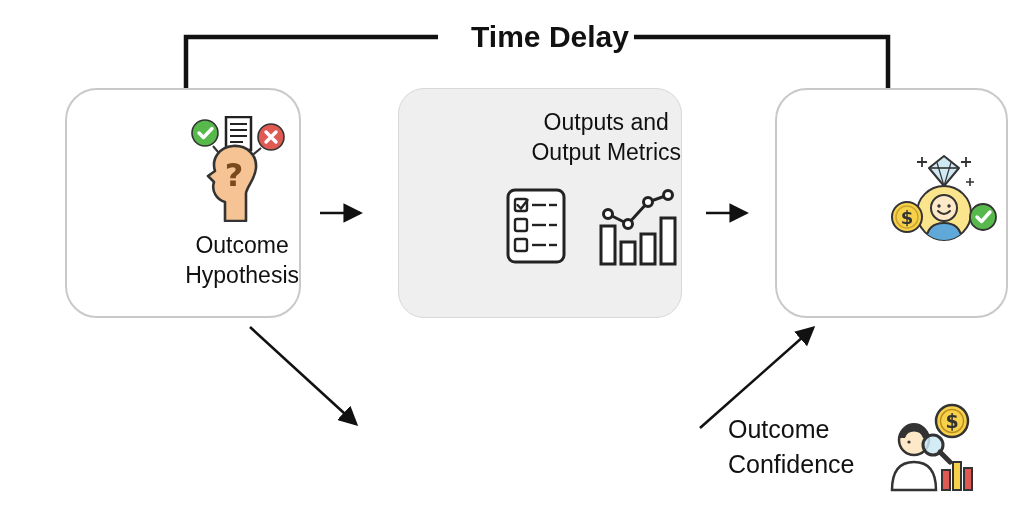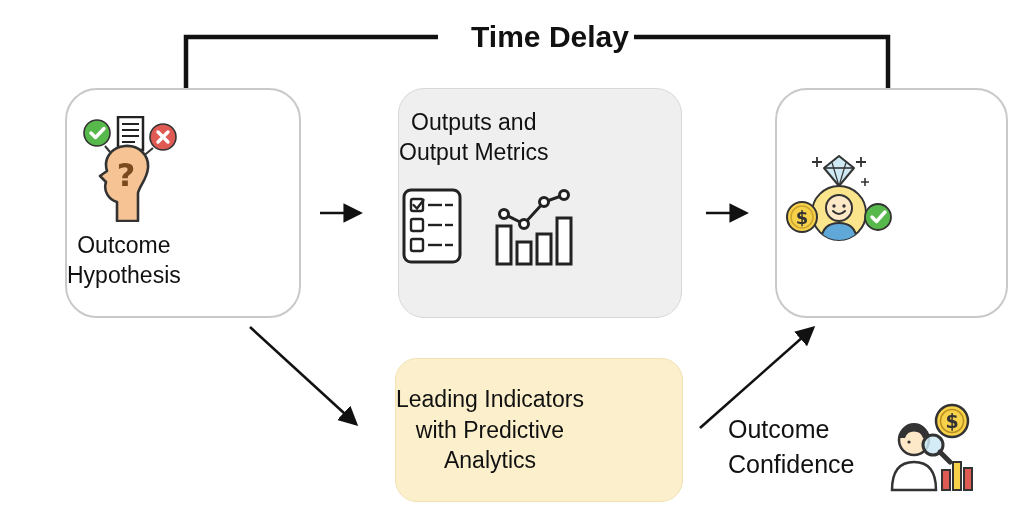--- a/index.html
+++ b/index.html
@@ -25,21 +25,21 @@
     transform: translateX(-50%);
     font-size: 30px;
     font-weight: 700;
     white-space: nowrap;
     margin-left: 38px;
   }
   .node {
     position: absolute;
     display: flex;
     flex-direction: column;
-    align-items: flex-start;
+    align-items: flex-end;
     justify-content: center;
     text-align: center;
     border-radius: 32px;
   }
   .node-plain {
     background: #ffffff;
     border: 2px solid #c9c9c9;
   }
   .node-outcome { left: 65px; top: 88px; width: 236px; height: 230px; }
   .node-outputs {
@@ -202,25 +202,20 @@
         <text x="25" y="73" font-size="18" font-weight="bold" fill="#333" text-anchor="middle" font-family="DejaVu Sans, sans-serif">$</text>
       </g>
 
       <g>
         <circle cx="101" cy="66" r="13" fill="#57B94C" stroke="#333" stroke-width="1.8"></circle>
         <path d="M95 66 l4.5 4.5 L108 61" stroke="#fff" stroke-width="3.4" fill="none" stroke-linecap="round" stroke-linejoin="round"></path>
       </g>
     </svg>
   </div>
 
-  <div class="node node-leading">
-    <div class="box-label">Leading Indicators
-with Predictive
-Analytics</div>
-  </div>
 
   <div class="outcome-confidence">Outcome
 Confidence</div>
 
   <div class="analyst-icon-wrap">
     <svg width="100" height="95" viewBox="0 0 100 95">
 
       <g>
         <circle cx="74" cy="21" r="16" fill="#F8D14B" stroke="#333" stroke-width="2.5"></circle>
         <circle cx="74" cy="21" r="11.5" fill="none" stroke="#b88f1f" stroke-width="1.5"></circle>

